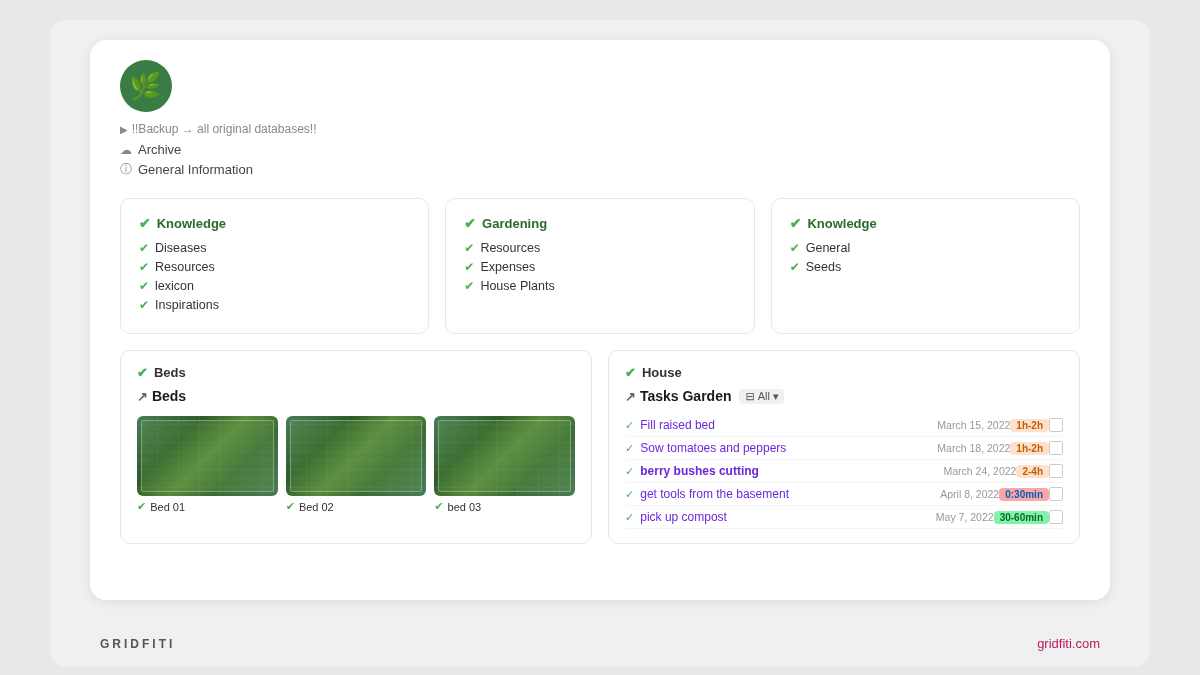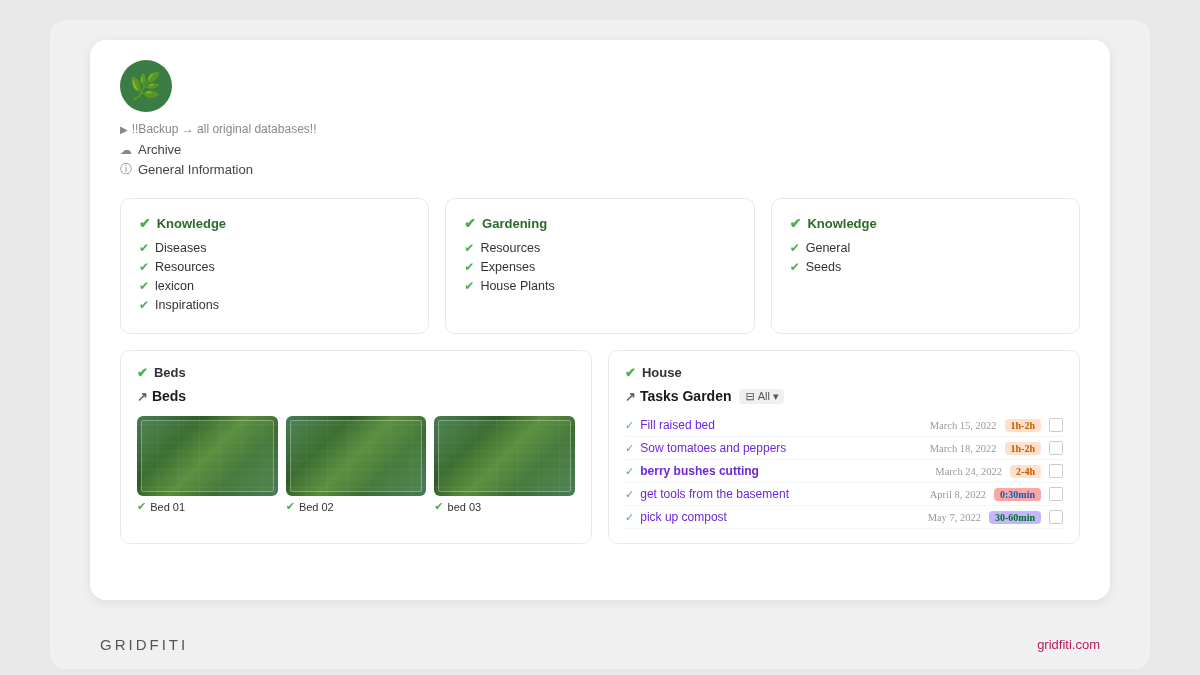--- a/index.html
+++ b/index.html
@@ -238,54 +238,52 @@
     }
     .task-check { color: #4caf50; font-size: 11px; }
     .task-name {
       font-size: 12px;
       color: #6d28d9;
     }
     .task-name.bold { font-weight: 700; }
     .task-right {
       display: flex;
       align-items: center;
-      gap: 8px;
-      font-family: Liberation Serif, serif;
     }
     .task-date {
       font-size: 10.5px;
       color: #999;
     }
     .task-tag {
       font-size: 10px;
       font-weight: 600;
       border-radius: 4px;
       padding: 1px 6px;
       display: flex;
       align-items: center;
       gap: 2px;
     }
     .tag-orange { background: #ffe0cc; color: #c06000; }
     .tag-blue { background: #fca5a5; color: #0060c0; }
-    .tag-green { background: #c4b5fd; color: #007020; }
+    .tag-green { background: #86efac; color: #007020; }
     .task-checkbox {
       width: 14px;
       height: 14px;
       border: 1.5px solid #ccc;
       border-radius: 2px;
     }
     .footer {
       display: flex;
       justify-content: space-between;
       align-items: center;
       padding: 16px 50px;
     }
     .footer-brand {
-      font-size: 15px;
-      font-weight: 400;
+      font-size: 12px;
+      font-weight: 700;
       letter-spacing: 3px;
       color: #555;
     }
     .footer-url {
       font-size: 13px;
       color: #be185d;
     }
     .check-green { color: #4caf50; }
   </style>
 </head>

